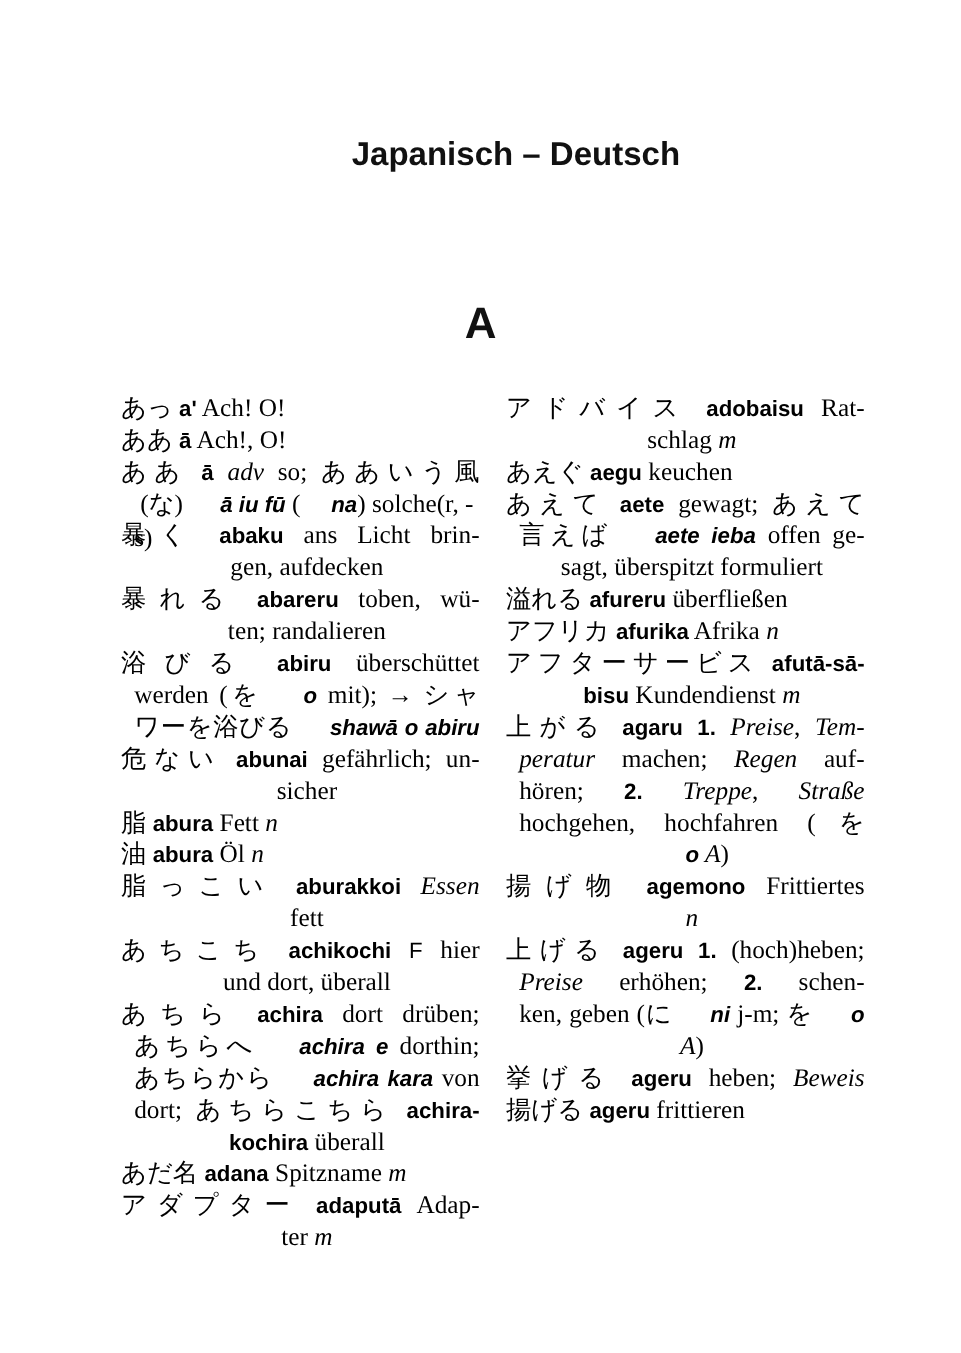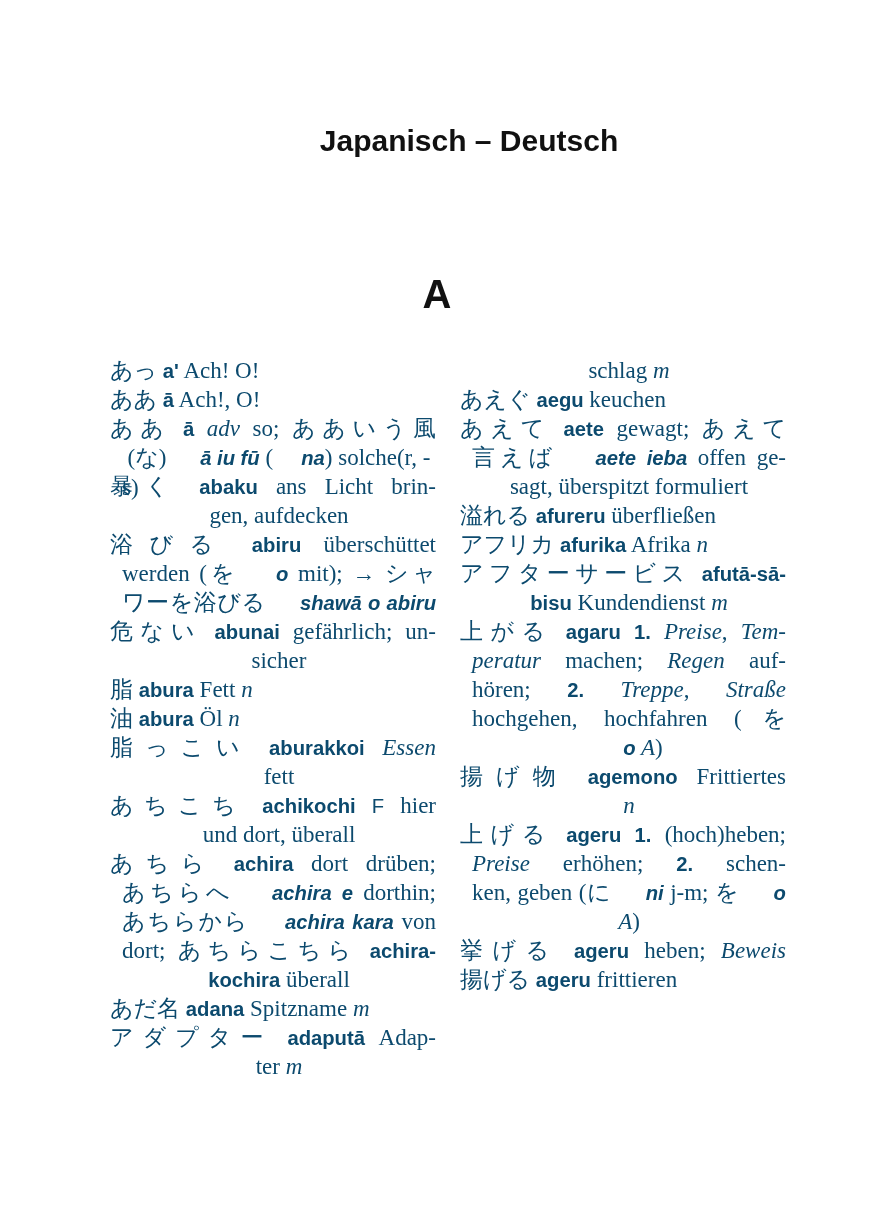--- a/index.html
+++ b/index.html
@@ -43,21 +43,21 @@
   }
   .columns {
     position: absolute;
     left: 110px;
     top: 356px;
     width: 676px;
     display: flex;
     gap: 24px;
     font-family: "Liberation Serif", "DejaVu Serif", serif;
     font-size: 23px;
-    color: #0c4a6e;
+    color: #000000;
   }
   .col {
     width: 332px;
   }
   .entry { margin: 0; }
   .line {
     line-height: 29px;
     height: 29px;
     white-space: nowrap;
     overflow: visible;
@@ -91,20 +91,24 @@
         </div>
         <div class="entry">
           <div class="line just"><span class="run-jp">ああ </span><span class="run-b">ā</span><span class="run-i"> adv</span><span class="run-r"> so; </span><span class="run-jp">ああいう風</span></div>
           <div class="line cont just"><span class="run-r">(</span><span class="run-jp">な</span><span class="run-r">) </span><span class="run-bi">ā iu fū</span><span class="run-r"> (</span><span class="run-bi">na</span><span class="run-r">) solche(r, -s)</span></div>
         </div>
         <div class="entry">
           <div class="line just"><span class="run-jp">暴く </span><span class="run-b">abaku</span><span class="run-r"> ans Licht brin-</span></div>
           <div class="line cont"><span class="run-r">gen, aufdecken</span></div>
         </div>
         <div class="entry">
+          <div class="line just"><span class="run-jp">暴れる </span><span class="run-b">abareru</span><span class="run-r"> toben, wü-</span></div>
+          <div class="line cont"><span class="run-r">ten; randalieren</span></div>
+        </div>
+        <div class="entry">
           <div class="line just"><span class="run-jp">浴びる </span><span class="run-b">abiru</span><span class="run-r"> überschüttet</span></div>
           <div class="line cont just"><span class="run-r">werden (</span><span class="run-jp">を </span><span class="run-bi">o</span><span class="run-r"> mit); → </span><span class="run-jp">シャ</span></div>
           <div class="line cont just"><span class="run-jp">ワーを浴びる </span><span class="run-bi">shawā o abiru</span></div>
         </div>
         <div class="entry">
           <div class="line just"><span class="run-jp">危ない </span><span class="run-b">abunai</span><span class="run-r"> gefährlich; un-</span></div>
           <div class="line cont"><span class="run-r">sicher</span></div>
         </div>
         <div class="entry">
           <div class="line"><span class="run-jp">脂 </span><span class="run-b">abura</span><span class="run-r"> Fett </span><span class="run-i">n</span></div>
@@ -130,20 +134,21 @@
         <div class="entry">
           <div class="line"><span class="run-jp">あだ名 </span><span class="run-b">adana</span><span class="run-r"> Spitzname </span><span class="run-i">m</span></div>
         </div>
         <div class="entry">
           <div class="line just"><span class="run-jp">アダプター </span><span class="run-b">adaputā</span><span class="run-r"> Adap-</span></div>
           <div class="line cont"><span class="run-r">ter </span><span class="run-i">m</span></div>
         </div>
       </div>
     <div class="col" id="col-right">
         <div class="entry">
+          <div class="line just"><span class="run-jp">アドバイス </span><span class="run-b">adobaisu</span><span class="run-r"> Rat-</span></div>
           <div class="line cont"><span class="run-r">schlag </span><span class="run-i">m</span></div>
         </div>
         <div class="entry">
           <div class="line"><span class="run-jp">あえぐ </span><span class="run-b">aegu</span><span class="run-r"> keuchen</span></div>
         </div>
         <div class="entry">
           <div class="line just"><span class="run-jp">あえて </span><span class="run-b">aete</span><span class="run-r"> gewagt; </span><span class="run-jp">あえて</span></div>
           <div class="line cont just"><span class="run-jp">言えば </span><span class="run-bi">aete ieba</span><span class="run-r"> offen ge-</span></div>
           <div class="line cont"><span class="run-r">sagt, überspitzt formuliert</span></div>
         </div>

